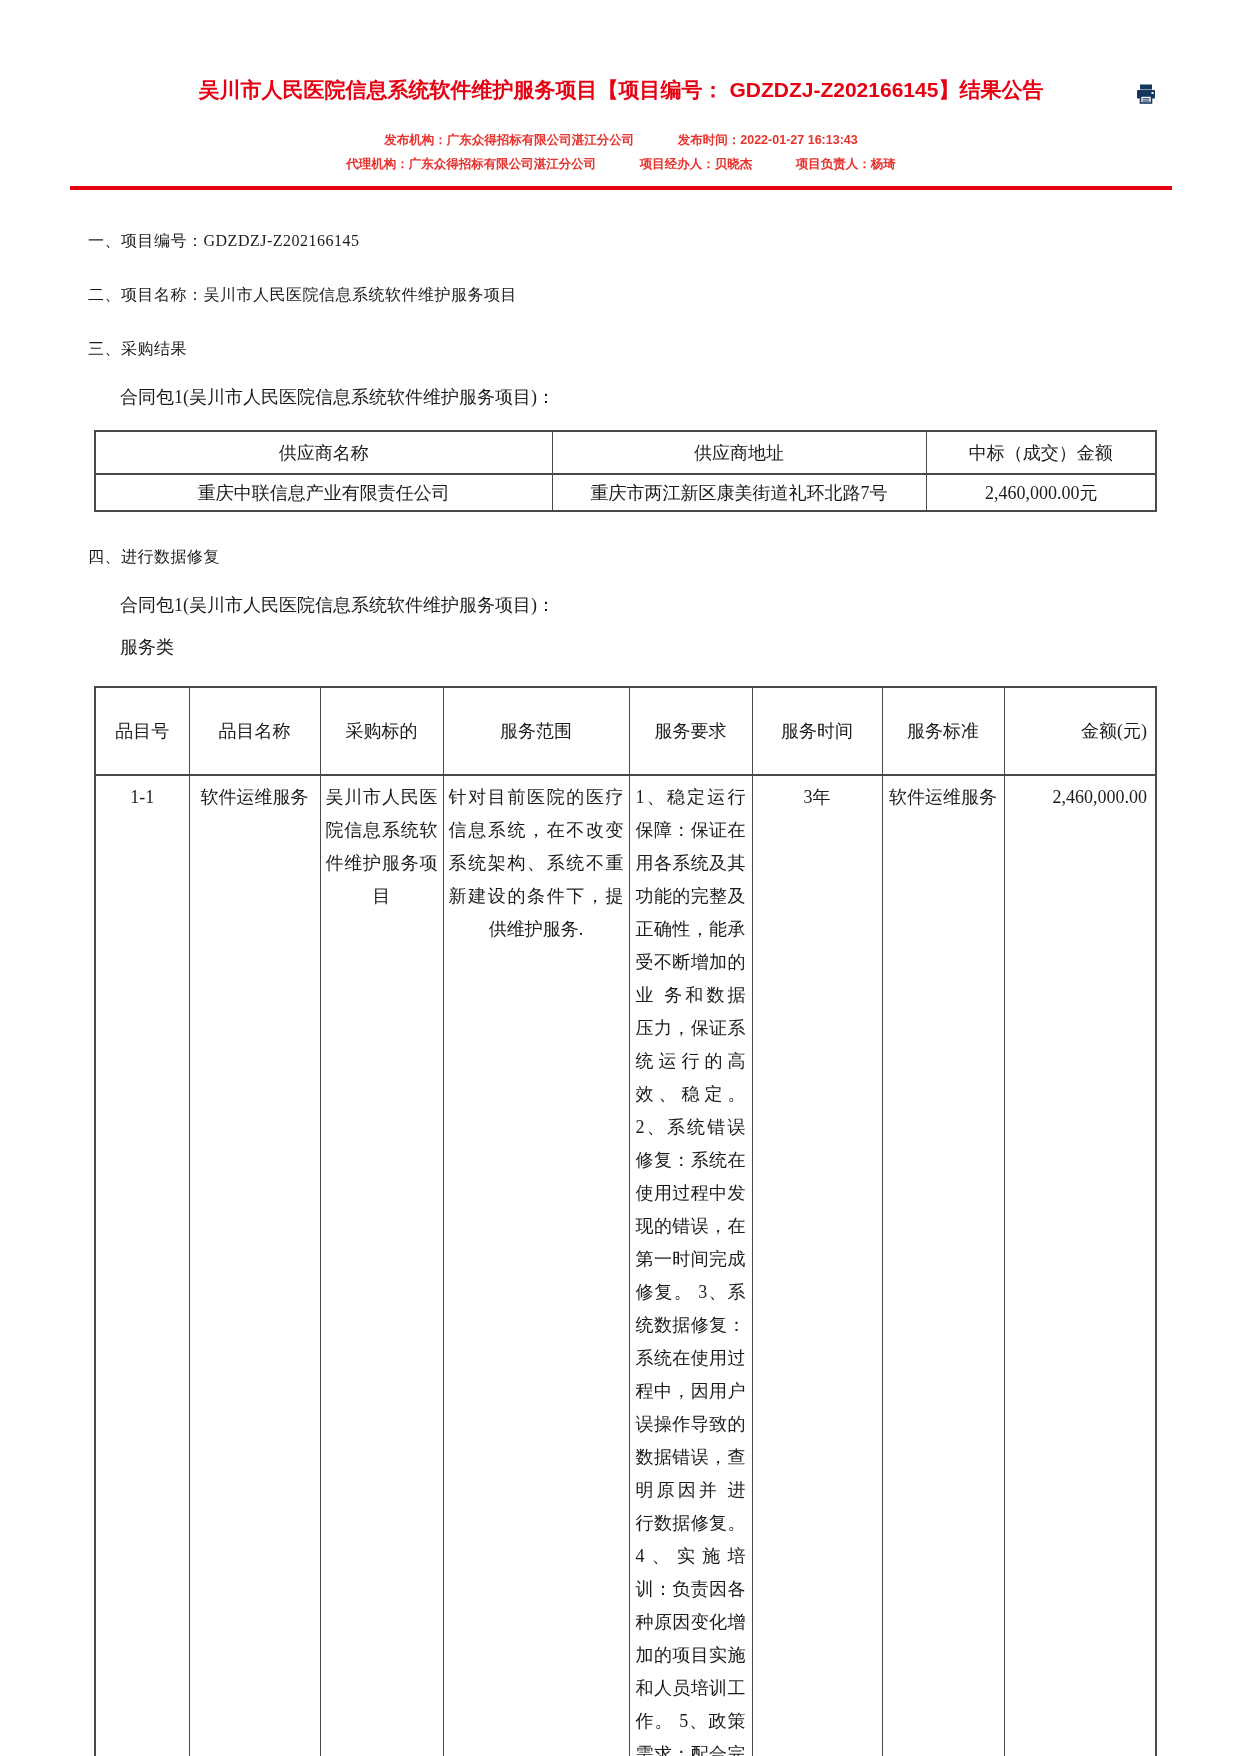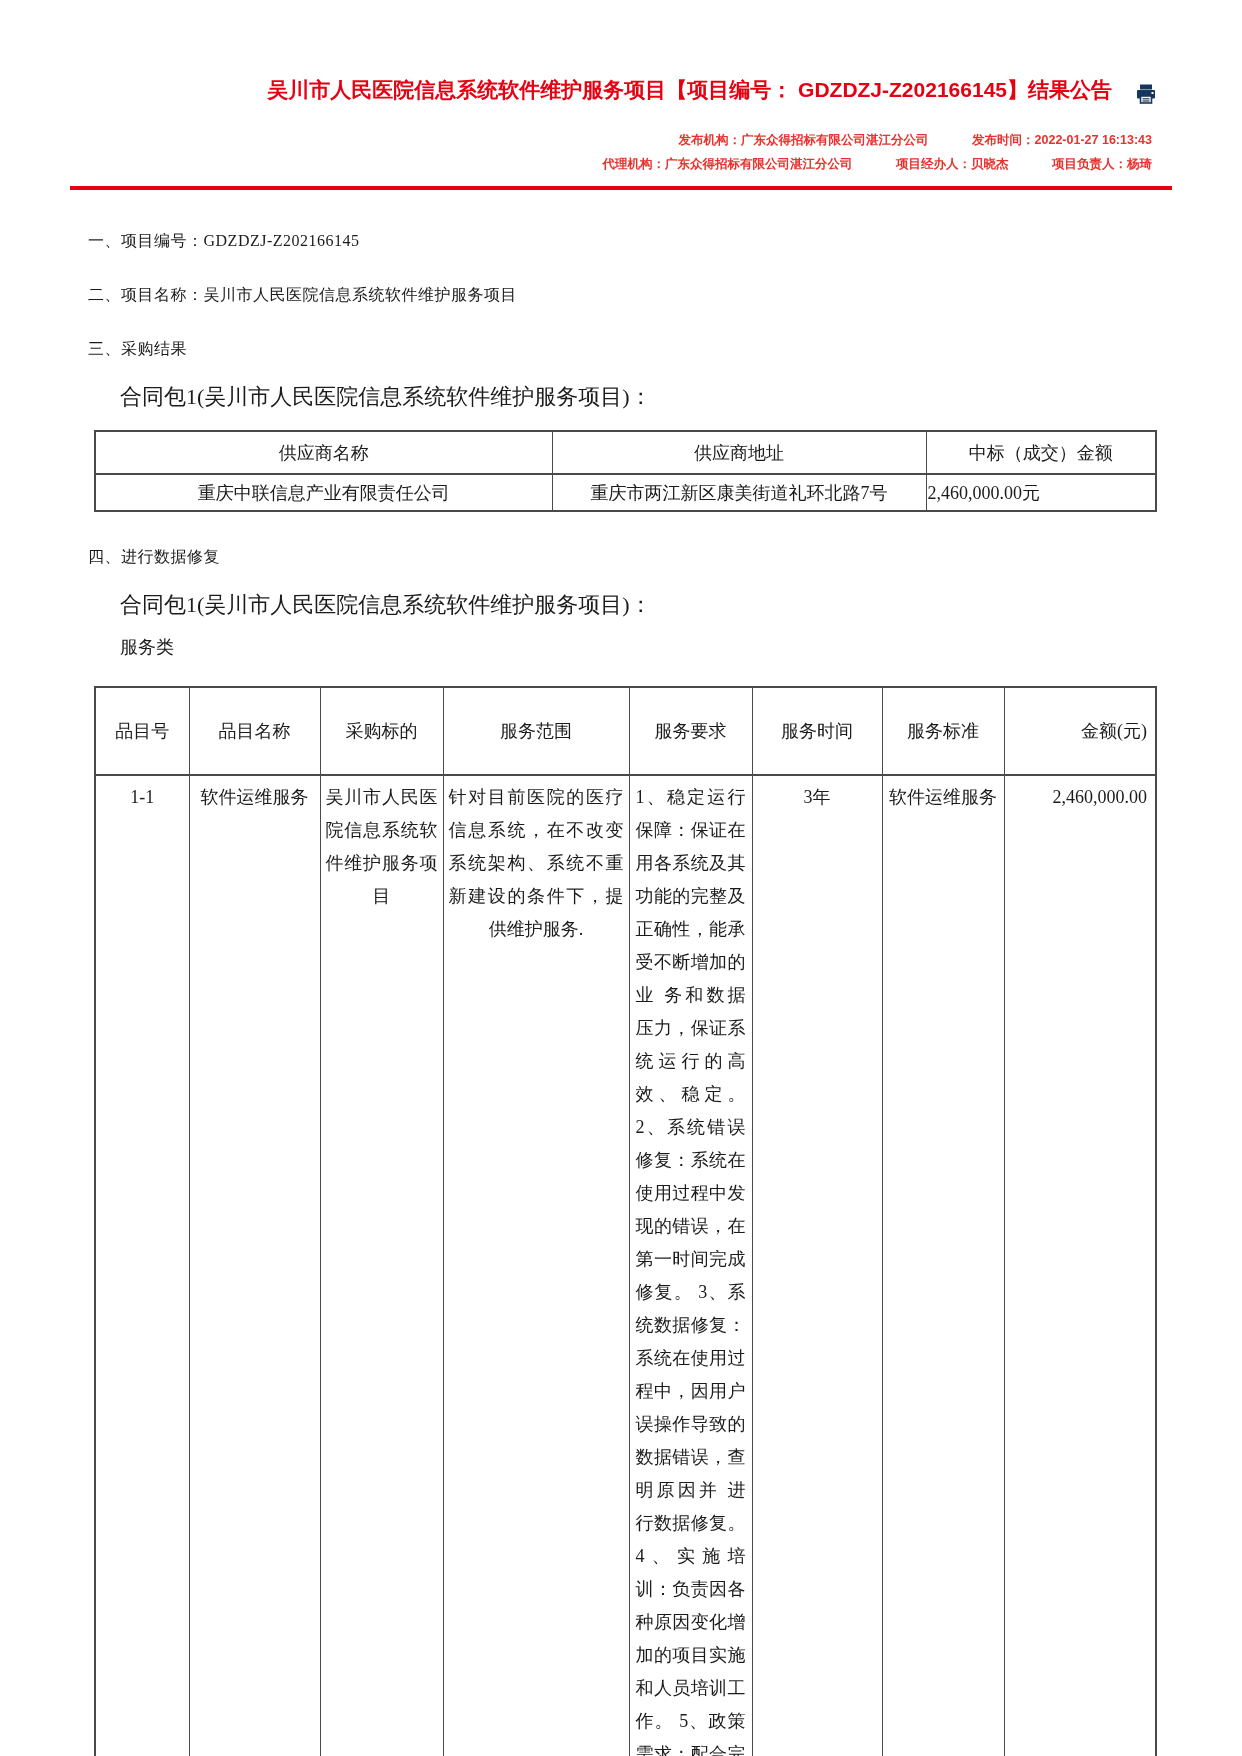--- a/index.html
+++ b/index.html
@@ -11,21 +11,21 @@
     position: relative;
     font-family: "Liberation Serif", "DejaVu Serif", serif;
     color: #1b1b1b;
   }
 
   
   .header {
     margin: 0 70px;
     padding-top: 76px;
     position: relative;
-    text-align: right;
+    text-align: center;
     font-family: "Liberation Sans", "DejaVu Sans", sans-serif;
   }
   .title {
     font-size: 21px;
     font-weight: bold;
     color: #e60012;
     margin: 0 60px 24px 60px;
     line-height: 28px;
   }
   .printer-btn {
@@ -58,21 +58,21 @@
     font-weight: normal;
     margin: 0 0 0 18px;
     line-height: 30px;
     letter-spacing: 0.5px;
   }
   .sec-1 { margin-top: 36px; }
   .sec-2 { margin-top: 24px; }
   .sec-3 { margin-top: 24px; }
   .sec-4 { margin-top: 30px; }
   .pkg {
-    font-size: 22px;
+    font-size: 18px;
     margin: 20px 0 0 50px;
     line-height: 26px;
   }
   .svc-type {
     font-size: 18px;
     margin: 16px 0 0 50px;
     line-height: 26px;
   }
 
   
@@ -86,21 +86,21 @@
   th, td {
     border: 1px solid #4a4a4a;
     font-size: 18px;
     font-weight: normal;
     text-align: center;
   }
   th { border-bottom-width: 2px; }
 
   .t1 th { height: 43px; }
   .t1 td { height: 37px; }
-  .t1 .amount-cell { text-align: left; padding-right: 0; }
+  .t1 .amount-cell { text-align: center; padding-right: 0; }
 
   .t2 { margin-top: 26px; }
   .t2 th { height: 88px; }
   .t2 th.amount-h { text-align: right; padding-right: 8px; border-radius: 17px; }
   .t2 td {
     vertical-align: top;
     padding-top: 5px;
     line-height: 33px;
     height: 1080px; 
   }

